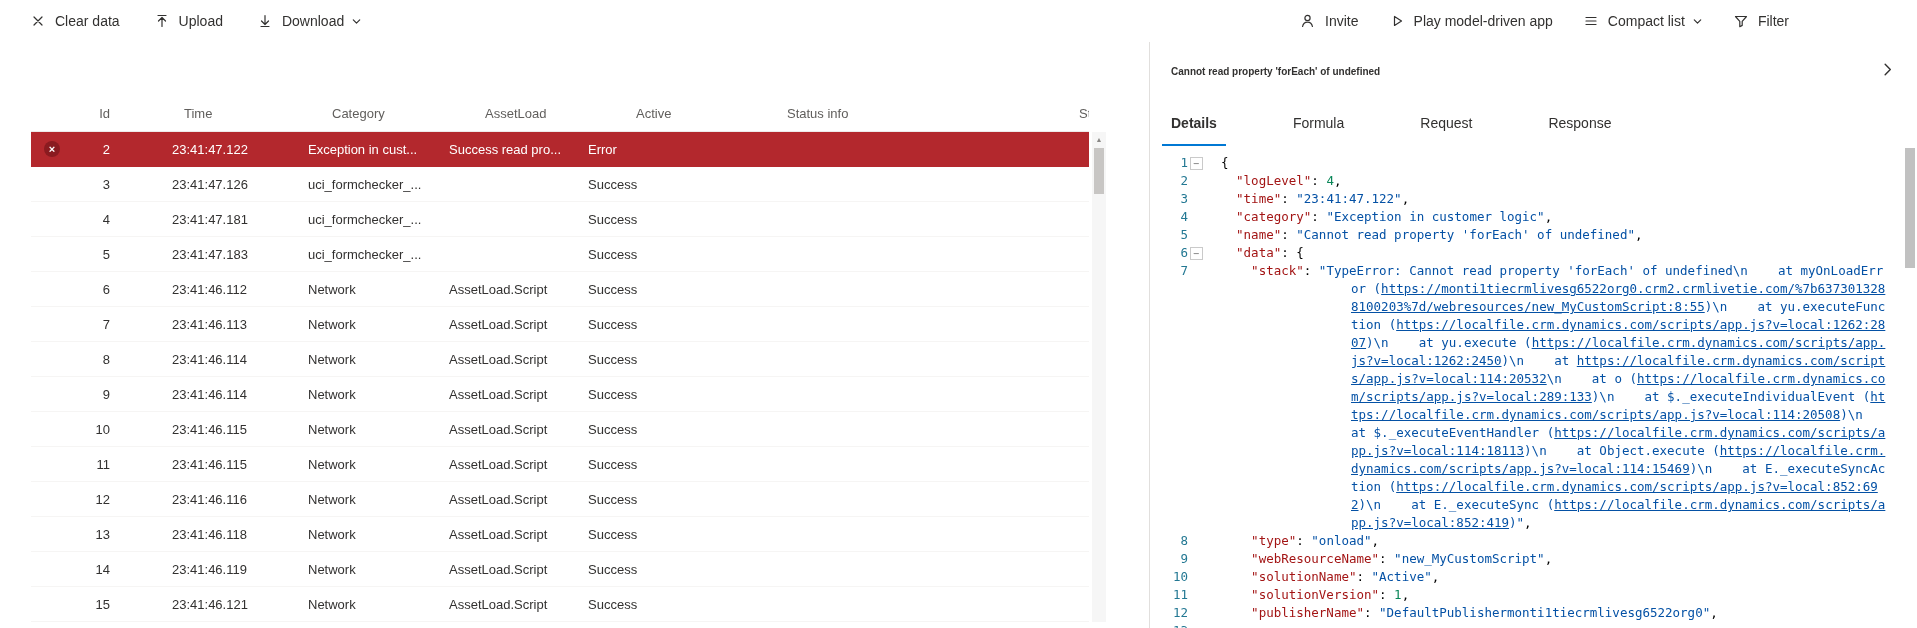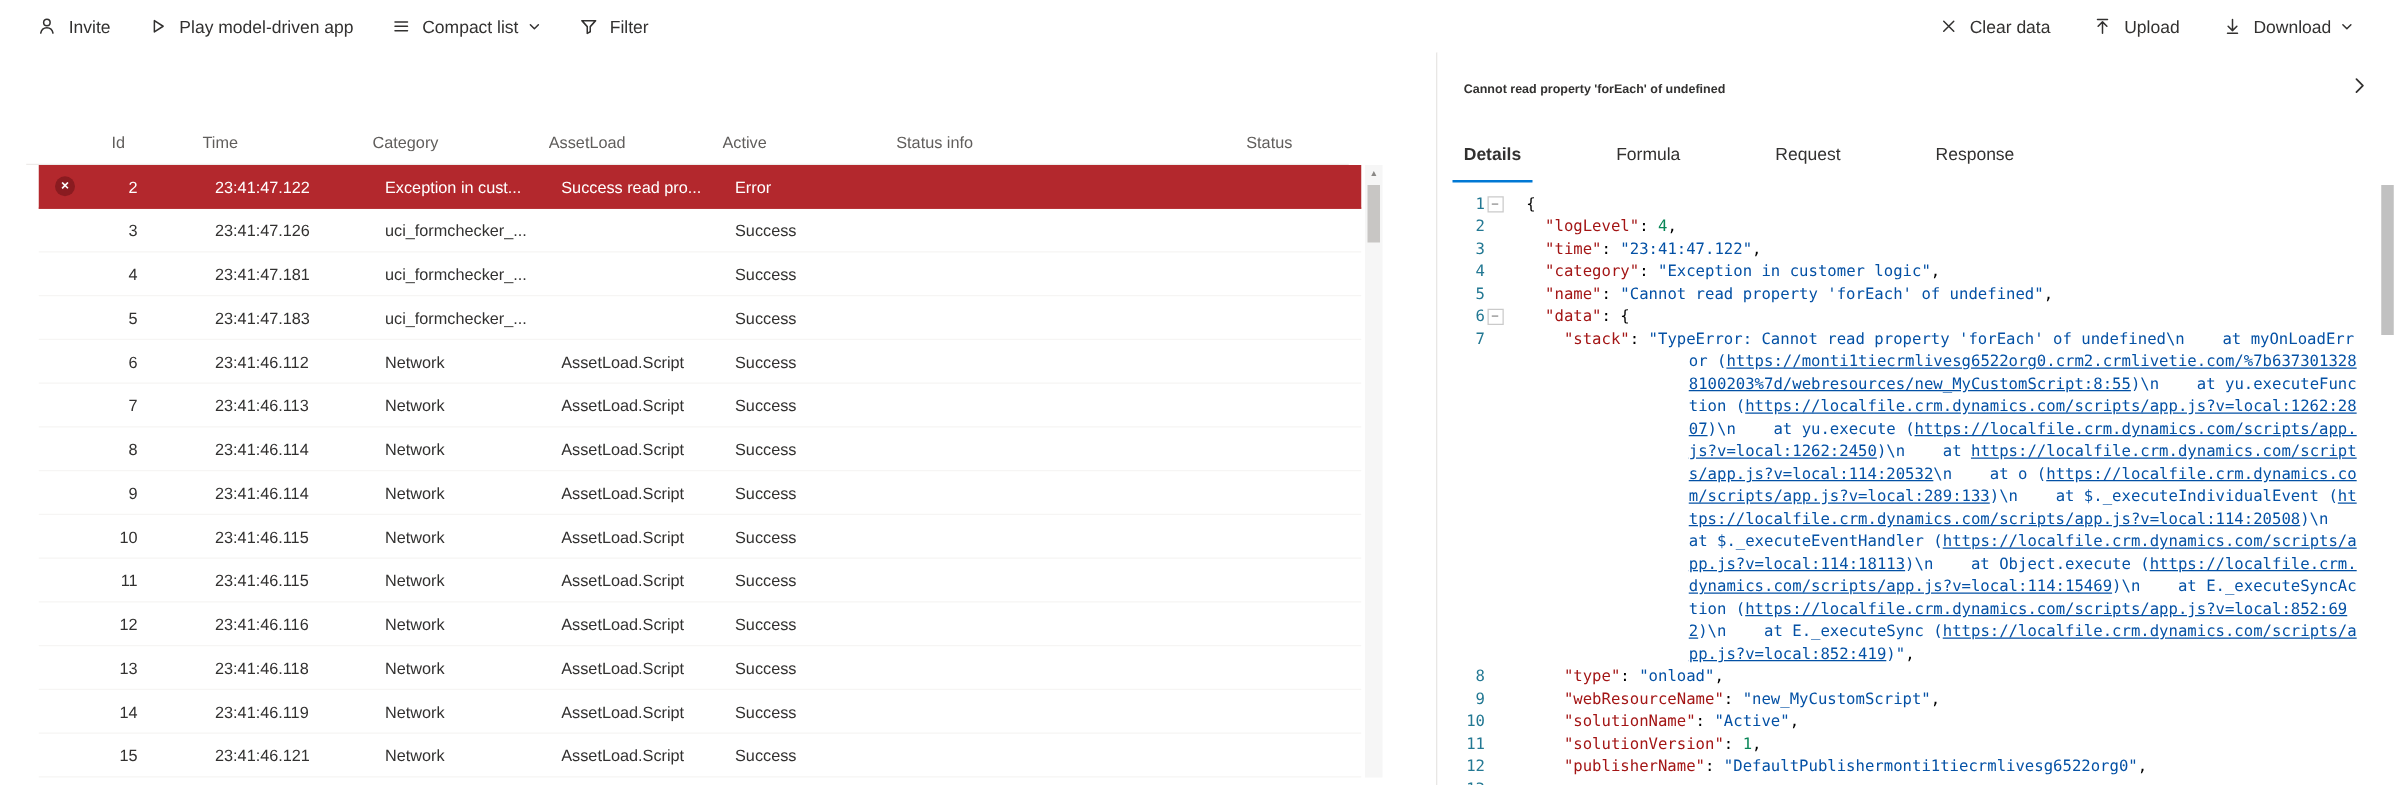--- a/index.html
+++ b/index.html
@@ -17,23 +17,23 @@
   .tgroup.right .tbtn { margin-right:0; margin-left:30px; }
   .tlabel { font-size:14px; color:#323130; margin-left:9px; white-space:nowrap; }
   .icon { display:inline-flex; align-items:center; justify-content:center; }
   .icon svg { width:16px; height:16px; fill:none; stroke:#323130; stroke-width:1.2;
     stroke-linecap:round; stroke-linejoin:round; }
   .icon.chev { margin-left:7px; }
   .icon.chev svg { width:11px; height:11px; stroke-width:1.3; }
 
   
   .main { position:absolute; left:0; top:42px; width:1149px; bottom:0; background:#fff; }
-  .grid-header { position:absolute; left:21px; top:54px; width:1058px; height:36px;
+  .grid-header { position:absolute; left:31px; top:54px; width:1058px; height:36px;
     display:grid; grid-template-columns:141px 136px 141px 139px 139px 280px auto;
-    align-items:center; border-bottom:1px solid #edebe9; }
+    align-items:center; border-bottom:1px solid #edebe9;gap:12px; }
   .gcell { font-size:13px; overflow:hidden; white-space:nowrap; }
   .gcell.h { color:#605e5c; font-weight:400; }
   .cell-id { text-align:right; padding-right:62px; }
   .grid-rows { position:absolute; left:31px; top:90px; width:1058px; }
   .grow { position:relative; height:35px; display:grid;
     grid-template-columns:141px 136px 141px 139px 139px 280px auto;
     align-items:center; border-bottom:1px solid #f6f5f4; color:#323130; cursor:default; }
   .grow.sel { background:#b3282d; color:#fff; border-bottom-color:#b3282d; }
   .err-badge { position:absolute; left:13px; top:50%; transform:translateY(-50%);
     width:16px; height:16px; border-radius:50%; background:#8a1b20; color:#fff;
@@ -77,20 +77,51 @@
   .tok-link { color:#0451a5; text-decoration:underline; cursor:pointer; }
   .editor-scroll { position:absolute; right:0; top:0; bottom:0; width:14px; }
   .editor-thumb { width:10px; height:120px; margin:2px auto 0; background:#c1c1c1; cursor:pointer; }
 </style>
 </head>
 <body>
 
 <div class="app">
 
   <div class="toolbar">
+    <div class="tgroup left">
+        <div class="tbtn">
+          <span class="icon">
+            <svg viewBox="0 0 16 16">
+              <path d="M4 4l8 8M12 4l-8 8"></path>
+            </svg>
+          </span>
+          <span class="tlabel">Clear data</span>
+        </div>
+        <div class="tbtn">
+          <span class="icon">
+            <svg viewBox="0 0 16 16">
+              <path d="M8 13.5V4.5M4.5 8L8 4.5L11.5 8M4 2.5h8"></path>
+            </svg>
+          </span>
+          <span class="tlabel">Upload</span>
+        </div>
+        <div class="tbtn">
+          <span class="icon">
+            <svg viewBox="0 0 16 16">
+              <path d="M8 2.5v9M4.5 8L8 11.5L11.5 8M4 13.5h8"></path>
+            </svg>
+          </span>
+          <span class="tlabel">Download</span>
+          <span class="icon chev">
+            <svg viewBox="0 0 12 12">
+              <path d="M2.5 4.2L6 7.7l3.5-3.5"></path>
+            </svg>
+          </span>
+        </div>
+      </div>
     <div class="tgroup right">
         <div class="tbtn">
           <span class="icon">
             <svg viewBox="0 0 16 16">
               <circle cx="7.5" cy="4.9" r="2.6"></circle>
               <path d="M2.6 13.5c.5-2.9 2.3-4.4 4.9-4.4s4.4 1.5 4.9 4.4"></path>
             </svg>
           </span>
           <span class="tlabel">Invite</span>
         </div>
@@ -115,51 +146,20 @@
             </svg>
           </span>
         </div>
         <div class="tbtn">
           <span class="icon">
             <svg viewBox="0 0 16 16">
               <path d="M2.5 3.5h11L9.2 8.3v4.1l-2.4 1.3V8.3z"></path>
             </svg>
           </span>
           <span class="tlabel">Filter</span>
-        </div>
-      </div>
-    <div class="tgroup left">
-        <div class="tbtn">
-          <span class="icon">
-            <svg viewBox="0 0 16 16">
-              <path d="M4 4l8 8M12 4l-8 8"></path>
-            </svg>
-          </span>
-          <span class="tlabel">Clear data</span>
-        </div>
-        <div class="tbtn">
-          <span class="icon">
-            <svg viewBox="0 0 16 16">
-              <path d="M8 13.5V4.5M4.5 8L8 4.5L11.5 8M4 2.5h8"></path>
-            </svg>
-          </span>
-          <span class="tlabel">Upload</span>
-        </div>
-        <div class="tbtn">
-          <span class="icon">
-            <svg viewBox="0 0 16 16">
-              <path d="M8 2.5v9M4.5 8L8 11.5L11.5 8M4 13.5h8"></path>
-            </svg>
-          </span>
-          <span class="tlabel">Download</span>
-          <span class="icon chev">
-            <svg viewBox="0 0 12 12">
-              <path d="M2.5 4.2L6 7.7l3.5-3.5"></path>
-            </svg>
-          </span>
         </div>
       </div>
   </div>
 
   <div class="main">
     <div class="grid-header">
         <span class="gcell h cell-id">Id</span>
         <span class="gcell h cell-time">Time</span>
         <span class="gcell h cell-category">Category</span>
         <span class="gcell h cell-operation">AssetLoad</span>

